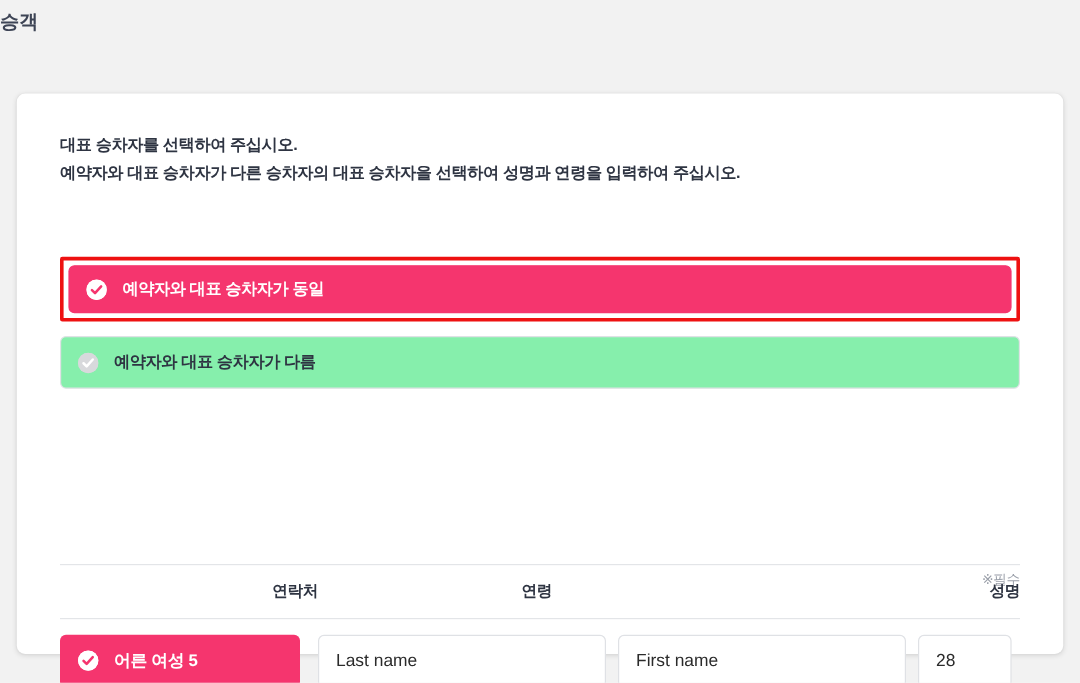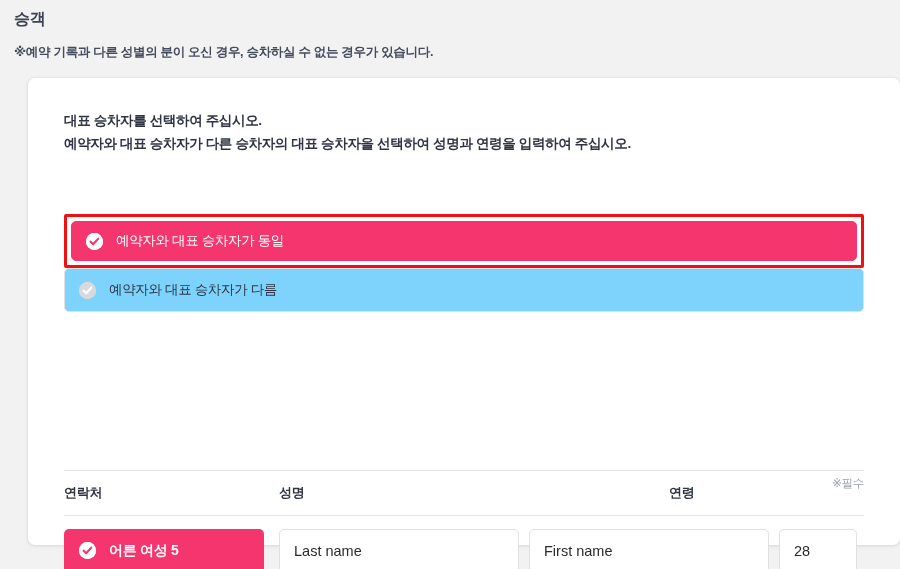--- a/index.html
+++ b/index.html
@@ -20,21 +20,21 @@
   .page {
     position: relative;
     width: 900px;
     height: 569px;
     background: #f2f2f2;
   }
 
   
   .page-header {
     position: absolute;
-    left: 14px;
+    left: 0;
     top: 8px;
     width: 872px;
   }
 
   .page-title {
     font-size: 16px;
     font-weight: bold;
     color: #3d4455;
     letter-spacing: -0.2px;
     line-height: 22px;
@@ -45,21 +45,21 @@
     font-size: 12.5px;
     font-weight: bold;
     color: #444b5c;
     letter-spacing: -0.3px;
     line-height: 18px;
   }
 
   
   .card {
     position: absolute;
-    left: 28px;
+    left: 14px;
     top: 78px;
     width: 872px;
     height: 467px;
     background: #ffffff;
     border-radius: 7px;
     box-shadow: 0 1px 4px rgba(0,0,0,0.10), 0 0 0 1px rgba(0,0,0,0.02);
   }
 
   .card-inner {
     position: absolute;
@@ -100,34 +100,35 @@
     border-radius: 2px;
   }
 
   .option {
     display: flex;
     align-items: center;
     height: 40px;
     border-radius: 5px;
     padding-left: 14px;
     font-size: 13.5px;
-    font-weight: normal;
+    font-weight: bold;
     letter-spacing: -0.35px;
   }
 
   .option.selected {
     background: #f5356e;
     color: #ffffff;
     border: 1px solid #f5356e;
   }
 
   .option.unselected {
-    background: #7dd3fc;
+    background: #86efac;
     color: #2e3442;
     border: 1px solid #dfe1e5;
+    margin-top: 12px;
     height: 44px;
   }
 
   .check-icon {
     flex: 0 0 auto;
     width: 17px;
     height: 17px;
     border-radius: 50%;
     display: inline-flex;
     align-items: center;
@@ -164,21 +165,21 @@
     align-items: center;
     height: 46px;
     border-top: 1px solid #e3e5e8;
     border-bottom: 1px solid #e3e5e8;
     font-size: 13px;
     font-weight: bold;
     color: #2e3442;
     letter-spacing: -0.3px;
   }
 
-  .th { text-align: left; }
+  .th { text-align: right; }
   .th-contact { width: 215px; }
   .th-name    { width: 390px; }
   .th-age     { width: 195px; }
 
   .table-row {
     display: flex;
     align-items: center;
     height: 63px;
     padding-top: 6px;
   }
@@ -221,21 +222,20 @@
 
   .field.age { width: 78px; }
 </style>
 </head>
 <body>
 
 <div class="page">
 
   <div class="page-header">
     <div class="page-title">승객</div>
-    <div class="page-note">※예약 기록과 다른 성별의 분이 오신 경우, 승차하실 수 없는 경우가 있습니다.</div>
   </div>
 
   <div class="card">
 
     <div class="card-inner">
       <div class="instr-strong">대표 승차자를 선택하여 주십시오.</div>
       <div class="instr-strong">예약자와 대표 승차자가 다른 승차자의 대표 승차자을 선택하여 성명과 연령을 입력하여 주십시오.</div>
     </div>
 
     <div class="options">
@@ -263,22 +263,22 @@
       </div>
 
     </div>
 
     <div class="required-note">※필수</div>
 
     <div class="table">
 
       <div class="table-head">
         <div class="th th-contact">연락처</div>
+        <div class="th th-age">연령</div>
         <div class="th th-name">성명</div>
-        <div class="th th-age">연령</div>
       </div>
 
       <div class="table-row">
 
         <div class="cell cell-contact">
           <div class="pax-badge">
             <span class="check-icon on">
               <svg width="17" height="17" viewBox="0 0 17 17" aria-hidden="true">
                 <circle cx="8.5" cy="8.5" r="8.5" fill="#ffffff"></circle>
                 <path d="M4.6 8.7 L7.2 11.3 L12.3 5.6" fill="none" stroke="#f5356e" stroke-width="2.1" stroke-linecap="round" stroke-linejoin="round"></path>

